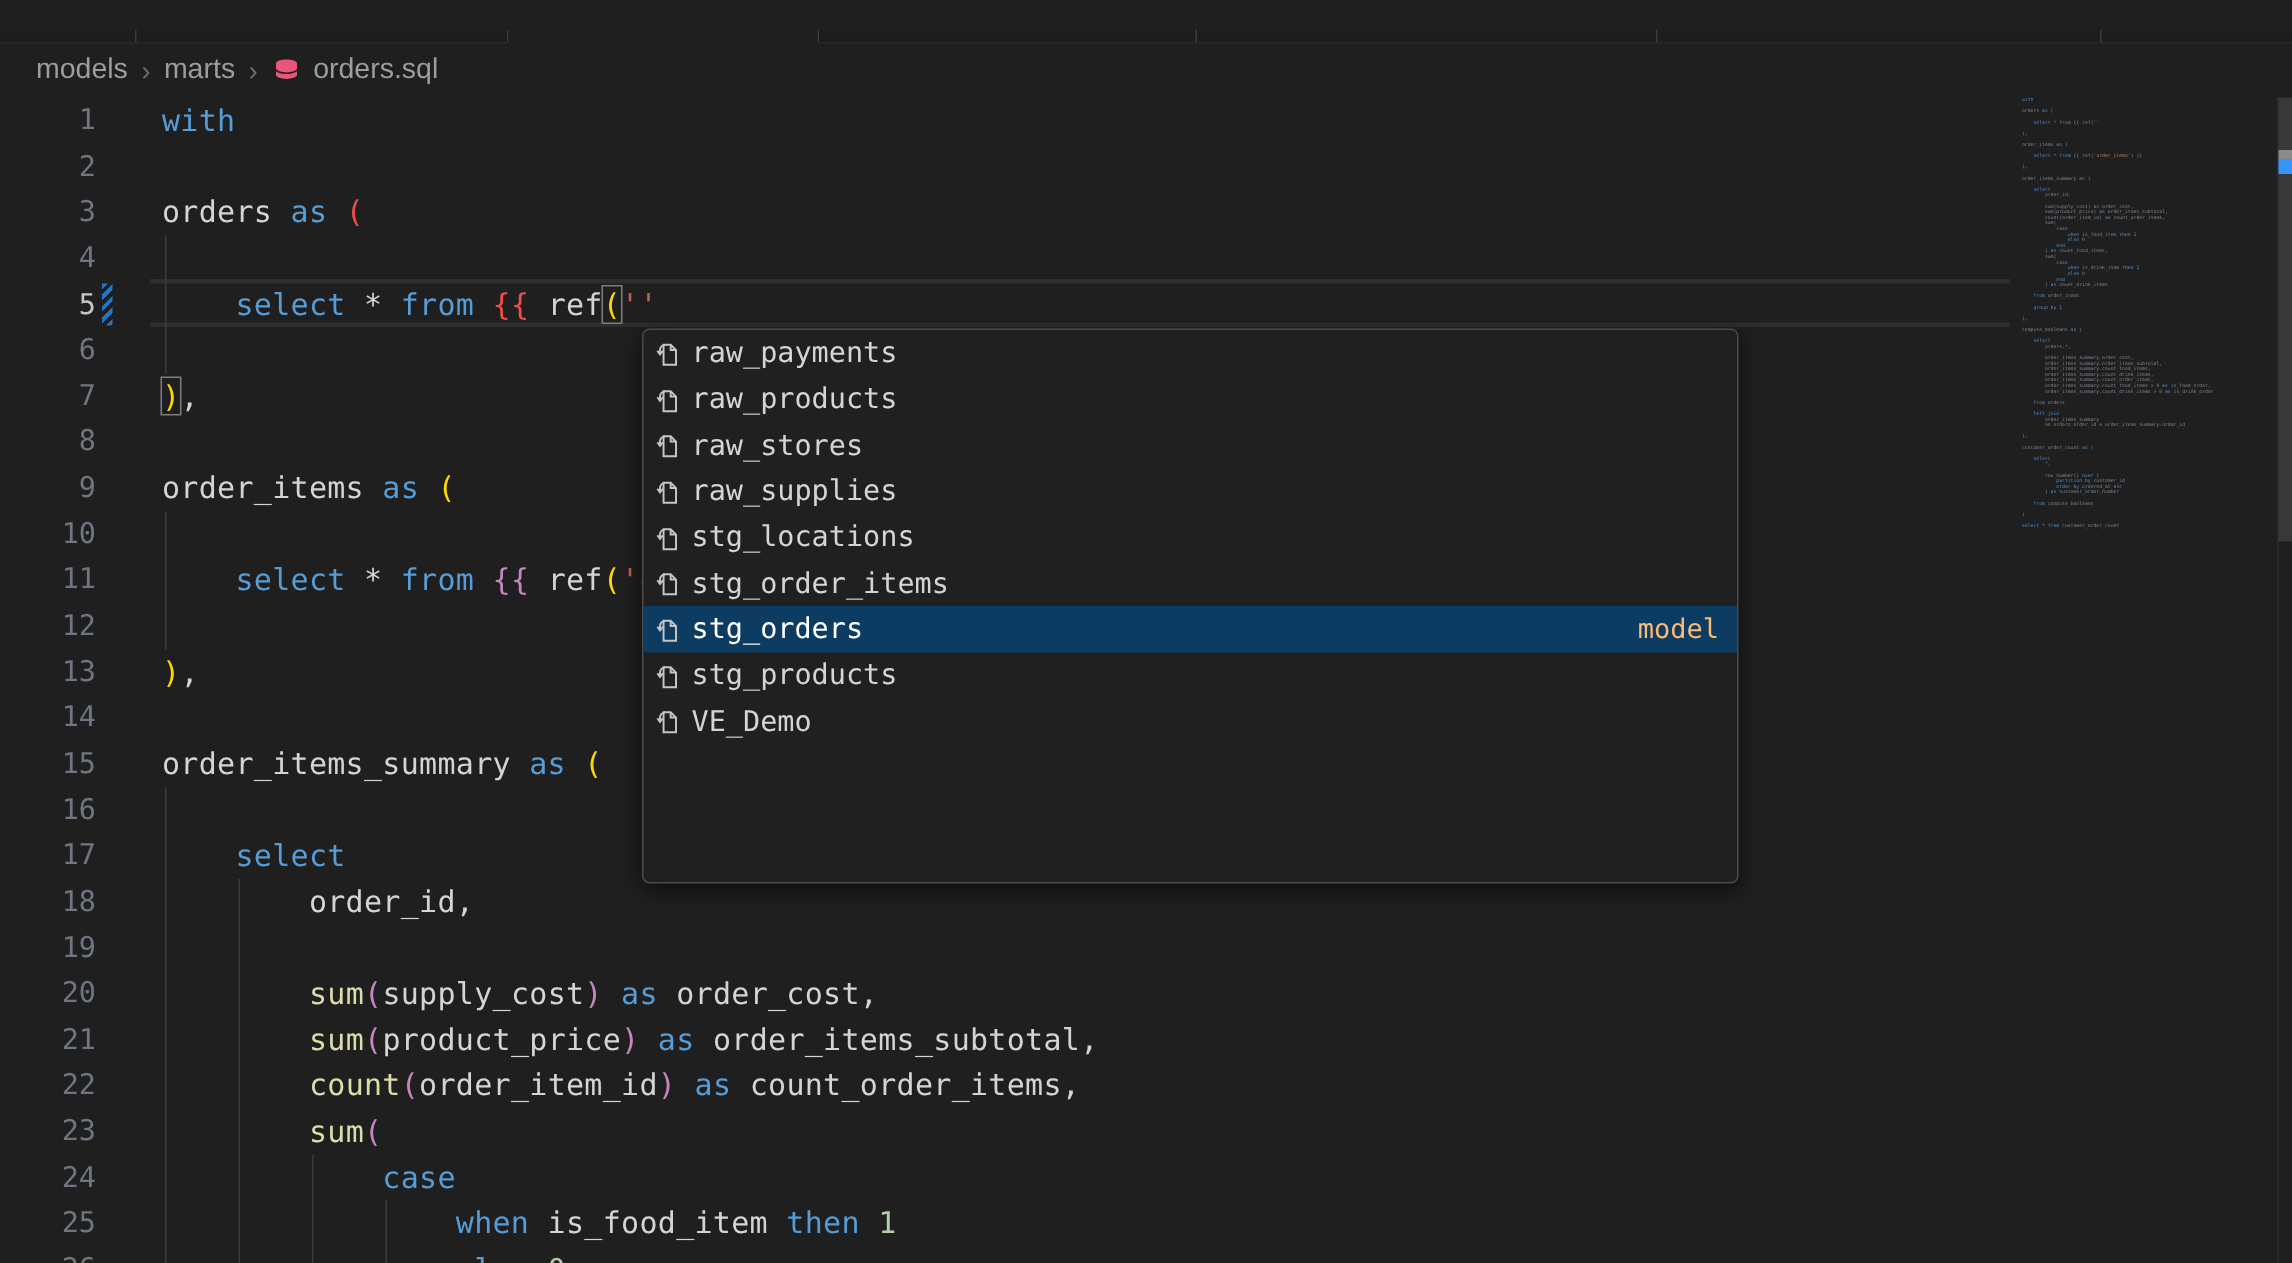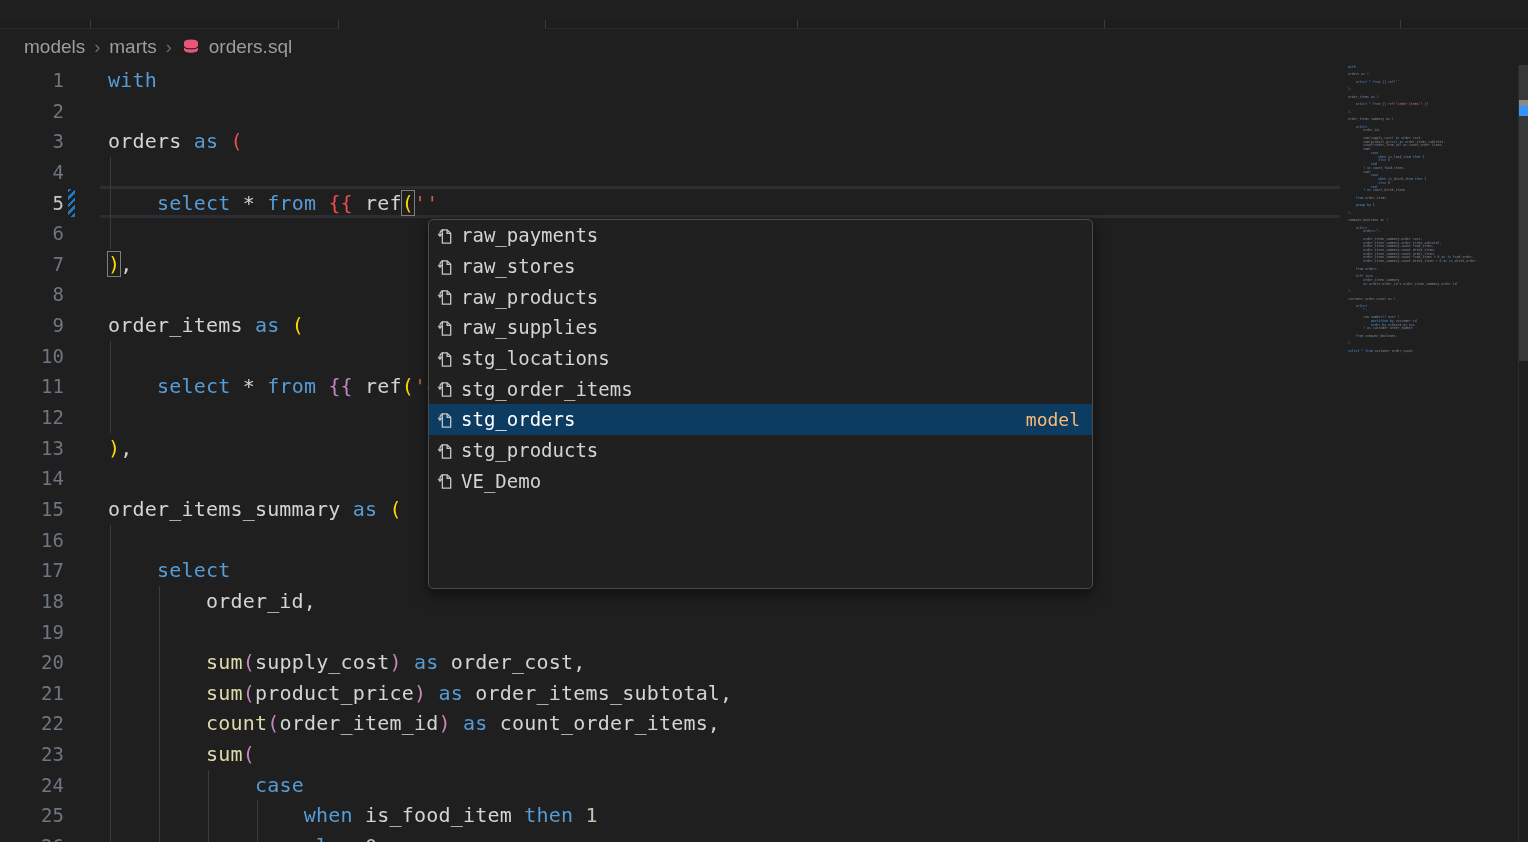--- a/index.html
+++ b/index.html
@@ -24,21 +24,21 @@
   .ln { position:absolute; left:0; top:0; width:64px; text-align:right; color:#6e7681; font-size:19px; letter-spacing:0; }
   .ln.active { color:#c6c6c6; }
   .codeseg { position:absolute; left:108px; top:0; height:100%; display:inline-block; }
   .guide { position:absolute; top:0; width:1px; height:100%; background:#3b3b3b; }
   .boxed { outline:1px solid #7e7e7e; outline-offset:0px; }
   .mod { position:absolute; left:68px; top:1px; width:7px; height:28px;
          background:repeating-linear-gradient(135deg,#2277c4 0 2.6px,transparent 2.6px 5.4px); }
   .lineband { position:absolute; left:100px; width:1240px; height:3px; background:#2d2e33; }
 
   
-  #suggest { position:absolute; left:428px; top:199px; width:665px; height:370px; background:#202020;
+  #suggest { position:absolute; left:428px; top:199px; width:731px; height:370px; background:#202020;
              border:1px solid #4b4b4b; border-radius:5px; box-shadow:0 5px 14px rgba(0,0,0,.55); overflow:hidden; z-index:30; }
   .srow { display:flex; align-items:center; height:30.7px; padding:0 12px 0 6px; font-family:"DejaVu Sans Mono", monospace; font-size:19px; color:#d4d4d4; cursor:pointer; }
   .srow .sicon { width:20px; height:20px; margin-right:6px; flex:0 0 auto; display:flex; align-items:center; }
   .srow.selected { background:#0d3c63; color:#ffffff; }
   .srow .slabel { white-space:pre; }
   .srow .sdetail { margin-left:auto; font-size:18px; color:#fdba74; }
 
   
   #minimap { position:absolute; left:1340px; top:45px; width:178px; height:797px; overflow:hidden; cursor:pointer; }
   #minimap-inner { position:absolute; left:8px; top:0; width:534px; transform:scale(0.3333); transform-origin:0 0;
@@ -128,32 +128,32 @@
       </div>
       <div class="srow">
         <span class="sicon">
           <svg viewBox="0 0 16 16" width="19" height="19" fill="none" stroke="#c5c5c5" stroke-width="1.1">
             <path d="M6.2 3.2h4l3 3v8.3h-7z"></path>
             <path d="M10.2 3.2v3h3"></path>
             <path d="M4.2 8.4V6.2a2.9 2.9 0 0 1 2.9-2.9"></path>
             <path d="M2.7 6.6l1.5 2 1.6-2"></path>
           </svg>
         </span>
+        <span class="slabel">raw_products</span>
+      </div>
+      <div class="srow">
+        <span class="sicon">
+          <svg viewBox="0 0 16 16" width="19" height="19" fill="none" stroke="#c5c5c5" stroke-width="1.1">
+            <path d="M6.2 3.2h4l3 3v8.3h-7z"></path>
+            <path d="M10.2 3.2v3h3"></path>
+            <path d="M4.2 8.4V6.2a2.9 2.9 0 0 1 2.9-2.9"></path>
+            <path d="M2.7 6.6l1.5 2 1.6-2"></path>
+          </svg>
+        </span>
         <span class="slabel">raw_stores</span>
-      </div>
-      <div class="srow">
-        <span class="sicon">
-          <svg viewBox="0 0 16 16" width="19" height="19" fill="none" stroke="#c5c5c5" stroke-width="1.1">
-            <path d="M6.2 3.2h4l3 3v8.3h-7z"></path>
-            <path d="M10.2 3.2v3h3"></path>
-            <path d="M4.2 8.4V6.2a2.9 2.9 0 0 1 2.9-2.9"></path>
-            <path d="M2.7 6.6l1.5 2 1.6-2"></path>
-          </svg>
-        </span>
-        <span class="slabel">raw_products</span>
       </div>
       <div class="srow">
         <span class="sicon">
           <svg viewBox="0 0 16 16" width="19" height="19" fill="none" stroke="#c5c5c5" stroke-width="1.1">
             <path d="M6.2 3.2h4l3 3v8.3h-7z"></path>
             <path d="M10.2 3.2v3h3"></path>
             <path d="M4.2 8.4V6.2a2.9 2.9 0 0 1 2.9-2.9"></path>
             <path d="M2.7 6.6l1.5 2 1.6-2"></path>
           </svg>
         </span>

